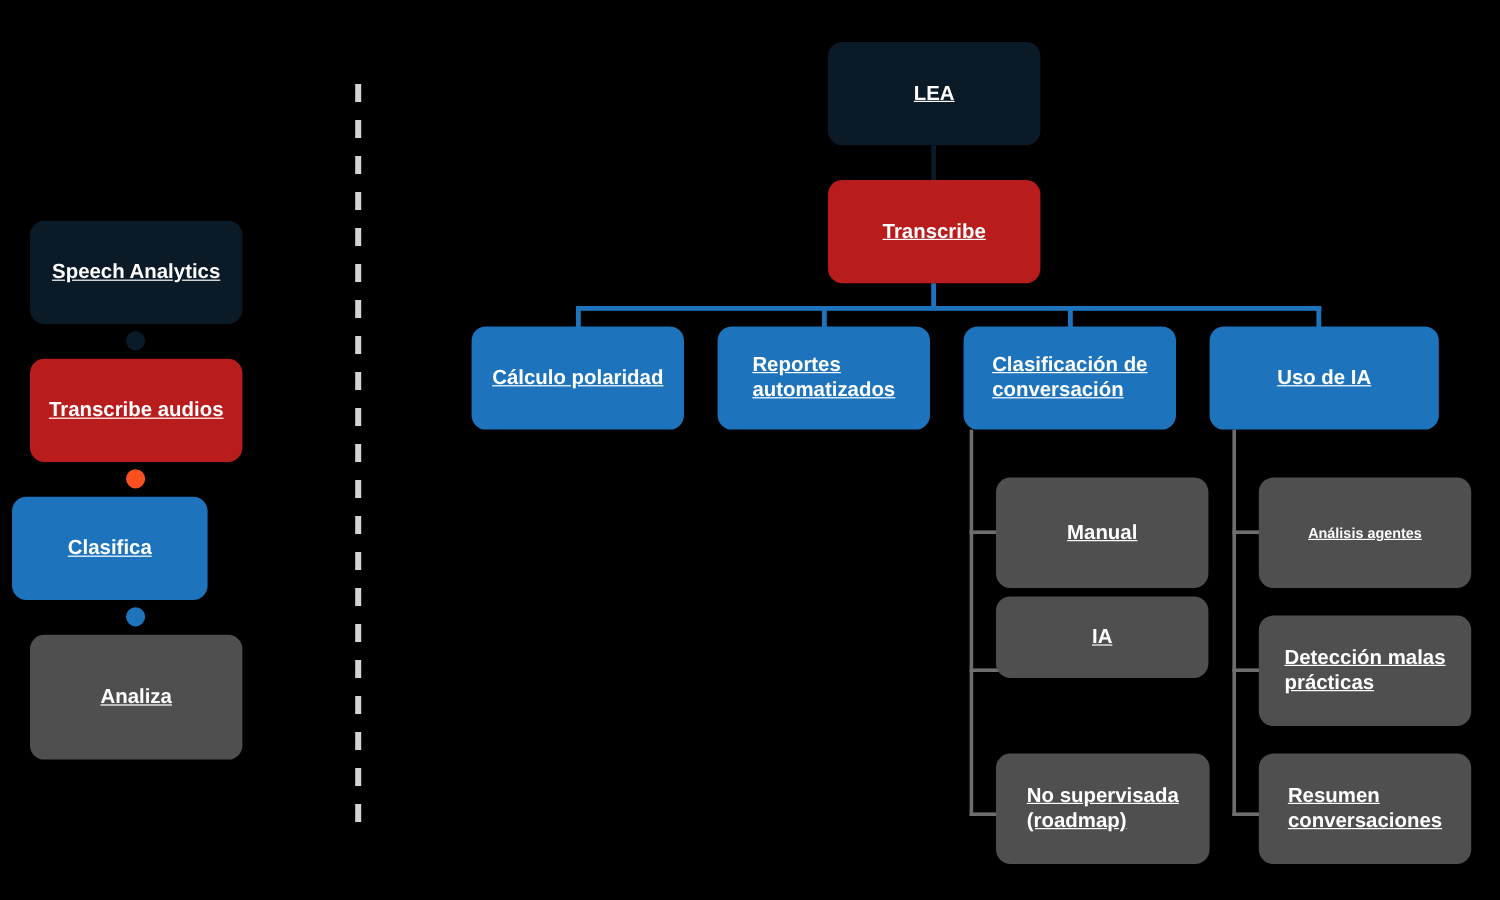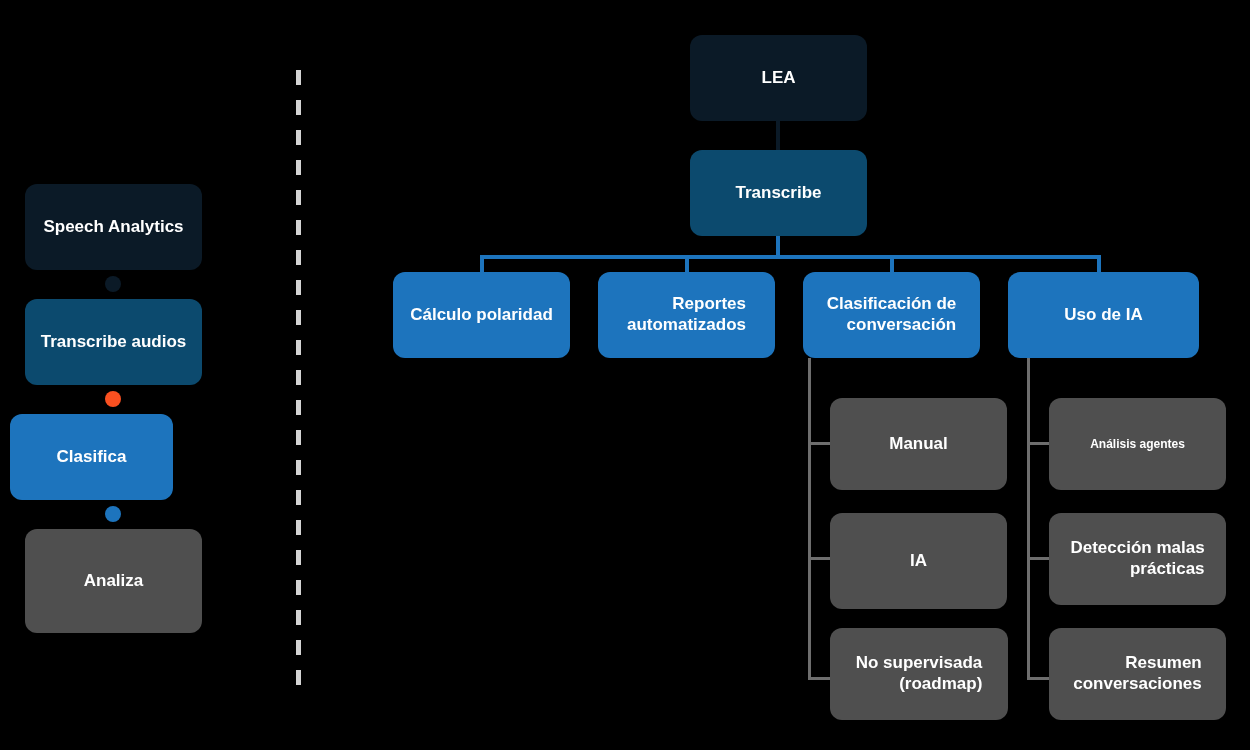--- a/index.html
+++ b/index.html
@@ -18,31 +18,32 @@
     overflow: hidden;
   }
 
   
   .node {
     position: absolute;
     box-sizing: border-box;
     display: flex;
     align-items: center;
     justify-content: center;
-    text-align: right;
+    text-align: left;
     color: #ffffff;
     font-weight: bold;
     line-height: 1.22;
     border-radius: 12px;
     padding: 4px 10px;
     z-index: 5;
     white-space: pre-line;
+    text-decoration: underline;
   }
   .node.navy  { background: #0b1a27; }
-  .node.orange{ background: #0c4a6e; }
+  .node.orange{ background: #b91c1c; }
   .node.blue  { background: #1d74bd; }
   .node.gray  { background: #4f4f4f; }
 
   
   .conn {
     position: absolute;
     z-index: 1;
   }
   .conn.navy  { background: #0b1a27; }
   .conn.blue  { background: #1d74bd; }
@@ -125,21 +126,21 @@
   <div class="node blue" style="left:1008px; top:272px; width:191px; height:86px; font-size:17px;">Uso de IA</div>
 
   <div class="conn gray" style="left:808px; top:358px; width:3px; height:322px;"></div>
 
   <div class="conn gray" style="left:808px; top:442px; width:25px; height:3px;"></div>
   <div class="conn gray" style="left:808px; top:557px; width:25px; height:3px;"></div>
   <div class="conn gray" style="left:808px; top:677px; width:25px; height:3px;"></div>
 
   <div class="node gray" style="left:830px; top:398px; width:177px; height:92px; font-size:17px;">Manual</div>
 
-  <div class="node gray" style="left:830px; top:513px; width:177px; height:96px; font-size:17px;">IA</div>
+  <div class="node gray" style="left:830px; top:497px; width:177px; height:68px; font-size:17px;">IA</div>
 
   <div class="node gray" style="left:830px; top:628px; width:178px; height:92px; font-size:17px;">No supervisada
 (roadmap)</div>
 
   <div class="conn gray" style="left:1027px; top:358px; width:3px; height:322px;"></div>
   <div class="conn gray" style="left:1027px; top:442px; width:25px; height:3px;"></div>
   <div class="conn gray" style="left:1027px; top:557px; width:25px; height:3px;"></div>
   <div class="conn gray" style="left:1027px; top:677px; width:25px; height:3px;"></div>
 
   <div class="node gray" style="left:1049px; top:398px; width:177px; height:92px; font-size:12px;">Análisis agentes</div>

